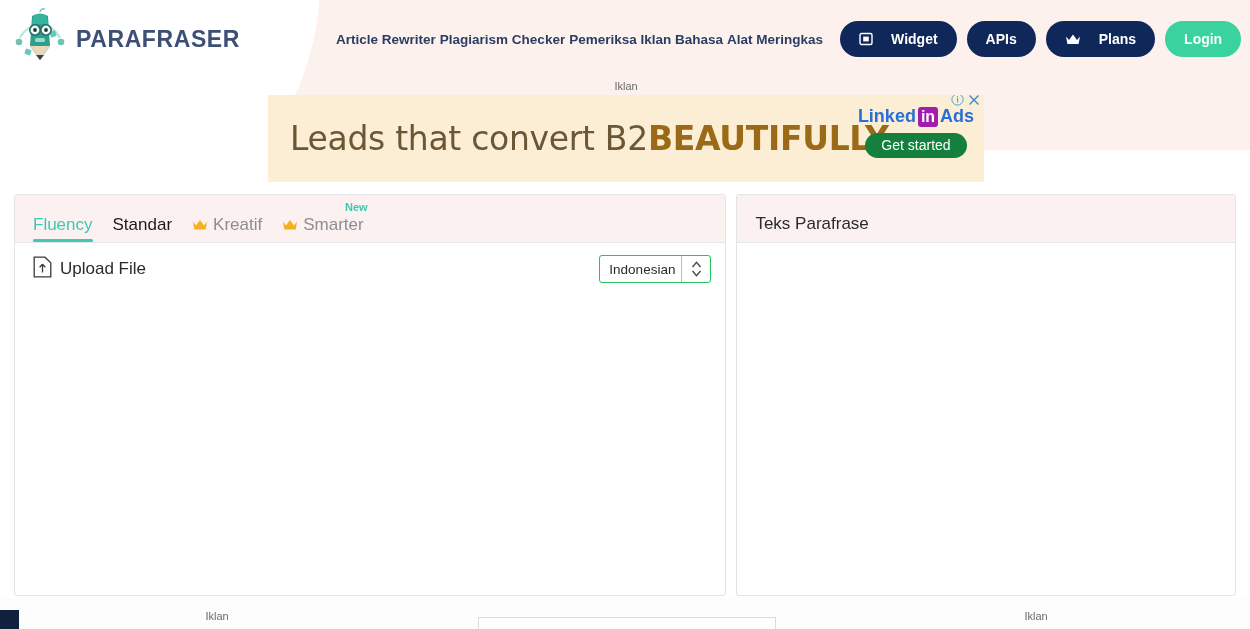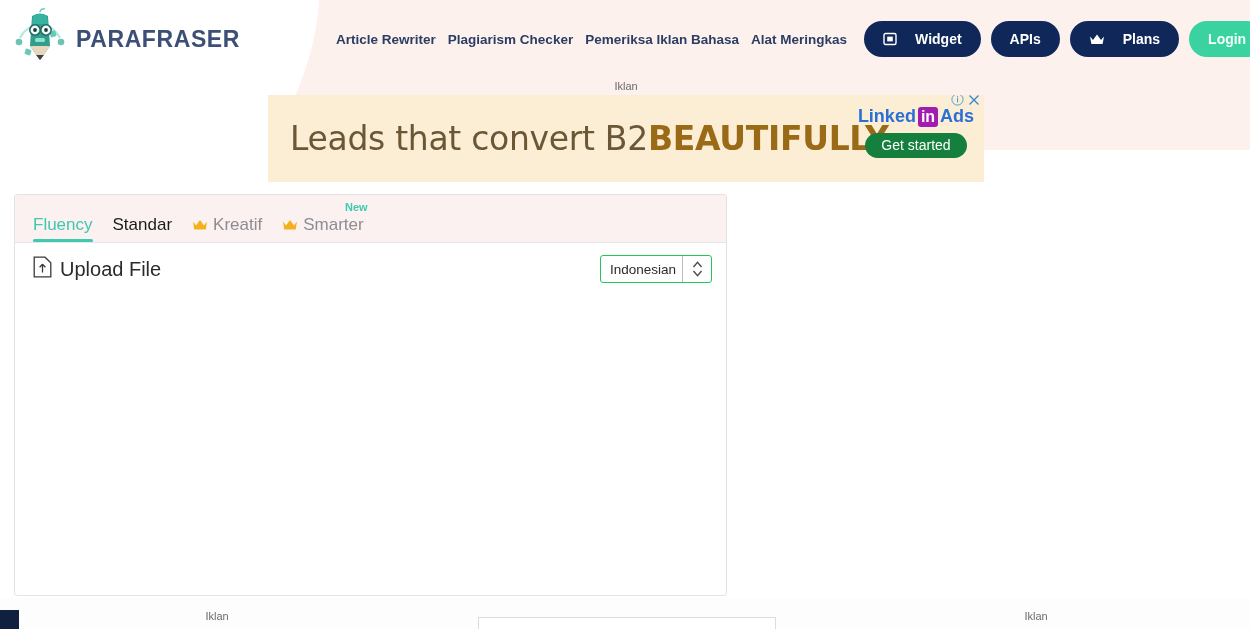--- a/index.html
+++ b/index.html
@@ -41,21 +41,21 @@
   .navbar {
     position: absolute; left: 0; top: 0; width: 1250px; height: 78px;
     display: flex; align-items: center; padding: 0 14px;
     z-index: 6;
   }
   .brand { display: flex; align-items: center; gap: 10px; margin-right: 96px; }
   .mascot { width: 52px; height: 62px; position: relative; flex: none; }
   .brand-name {
     font-size: 23px; font-weight: 700; letter-spacing: .6px; color: #3d4f76;
   }
-  .nav-links { display: flex; align-items: center; gap: 12px; }
+  .nav-links { display: flex; align-items: center; gap: 4px; }
   .nav-link {
     font-size: 13.5px; font-weight: 600; color: #2b3d63;
     text-decoration: none; white-space: nowrap; cursor: pointer;
   }
   .nav-btns { display: flex; align-items: center; gap: 10px; margin-left: 17px; }
   .pill {
     display: inline-flex; align-items: center; gap: 18px;
     height: 36px; padding: 0 19px; border-radius: 20px;
     font-size: 14px; font-weight: 600; color: #fff;
     border: none; cursor: pointer; white-space: nowrap;
@@ -144,21 +144,21 @@
   .panel-body { flex: 1; padding: 13px 18px; position: relative; }
   .placeholder {
     font-size: 14.5px; color: #9b9b9f; letter-spacing: .1px;
   }
   .panel-foot {
     height: 52px; display: flex; align-items: center; justify-content: space-between;
     padding: 0 14px 0 18px;
   }
   .upload {
     display: flex; align-items: center; gap: 8px; cursor: pointer;
-    font-size: 20px; color: #2b2b2b;
+    font-size: 17px; color: #2b2b2b;
   }
   .lang-select {
     display: flex; align-items: center; gap: 6px;
     border: 1px solid #22c55e; border-radius: 3px; background: #fff;
     height: 28px; padding: 0 5px 0 9px; font-size: 13.5px; color: #2b2b2b;
     cursor: pointer; font-family: "Liberation Sans", sans-serif;
   }
   .lang-divider { width: 1px; height: 26px; background: #bdbdc2; }
   .chev-stack { display: flex; flex-direction: column; gap: 1px; padding: 0 3px; line-height: .55; font-size: 10px; color: #4a4a4a;}
 
@@ -334,20 +334,29 @@
           <span class="chev-stack">
             <svg width="11" height="18" viewBox="0 0 11 18">
                 <path d="M1.5 7 L5.5 2.4 L9.5 7" fill="none" stroke="#4a4a4a" stroke-width="1.4"></path>
                 <path d="M1.5 11 L5.5 15.6 L9.5 11" fill="none" stroke="#4a4a4a" stroke-width="1.4"></path>
               </svg>
           </span>
         </div>
       </div>
     </div>
 
+    <div class="panel panel-right">
+      <div class="panel-head">
+        <div class="panel-title">Teks Parafrase</div>
+      </div>
+      <div class="panel-body">
+        <div class="placeholder"></div>
+      </div>
+      <div class="panel-foot"></div>
+    </div>
   </div>
 
   <div class="page-footer-line"></div>
   <div class="ad-bottom-left">Iklan</div>
   <div class="ad-bottom-box"></div>
   <div class="ad-bottom-right">Iklan</div>
   <div class="side-nub"></div>
 
 </div>
 

